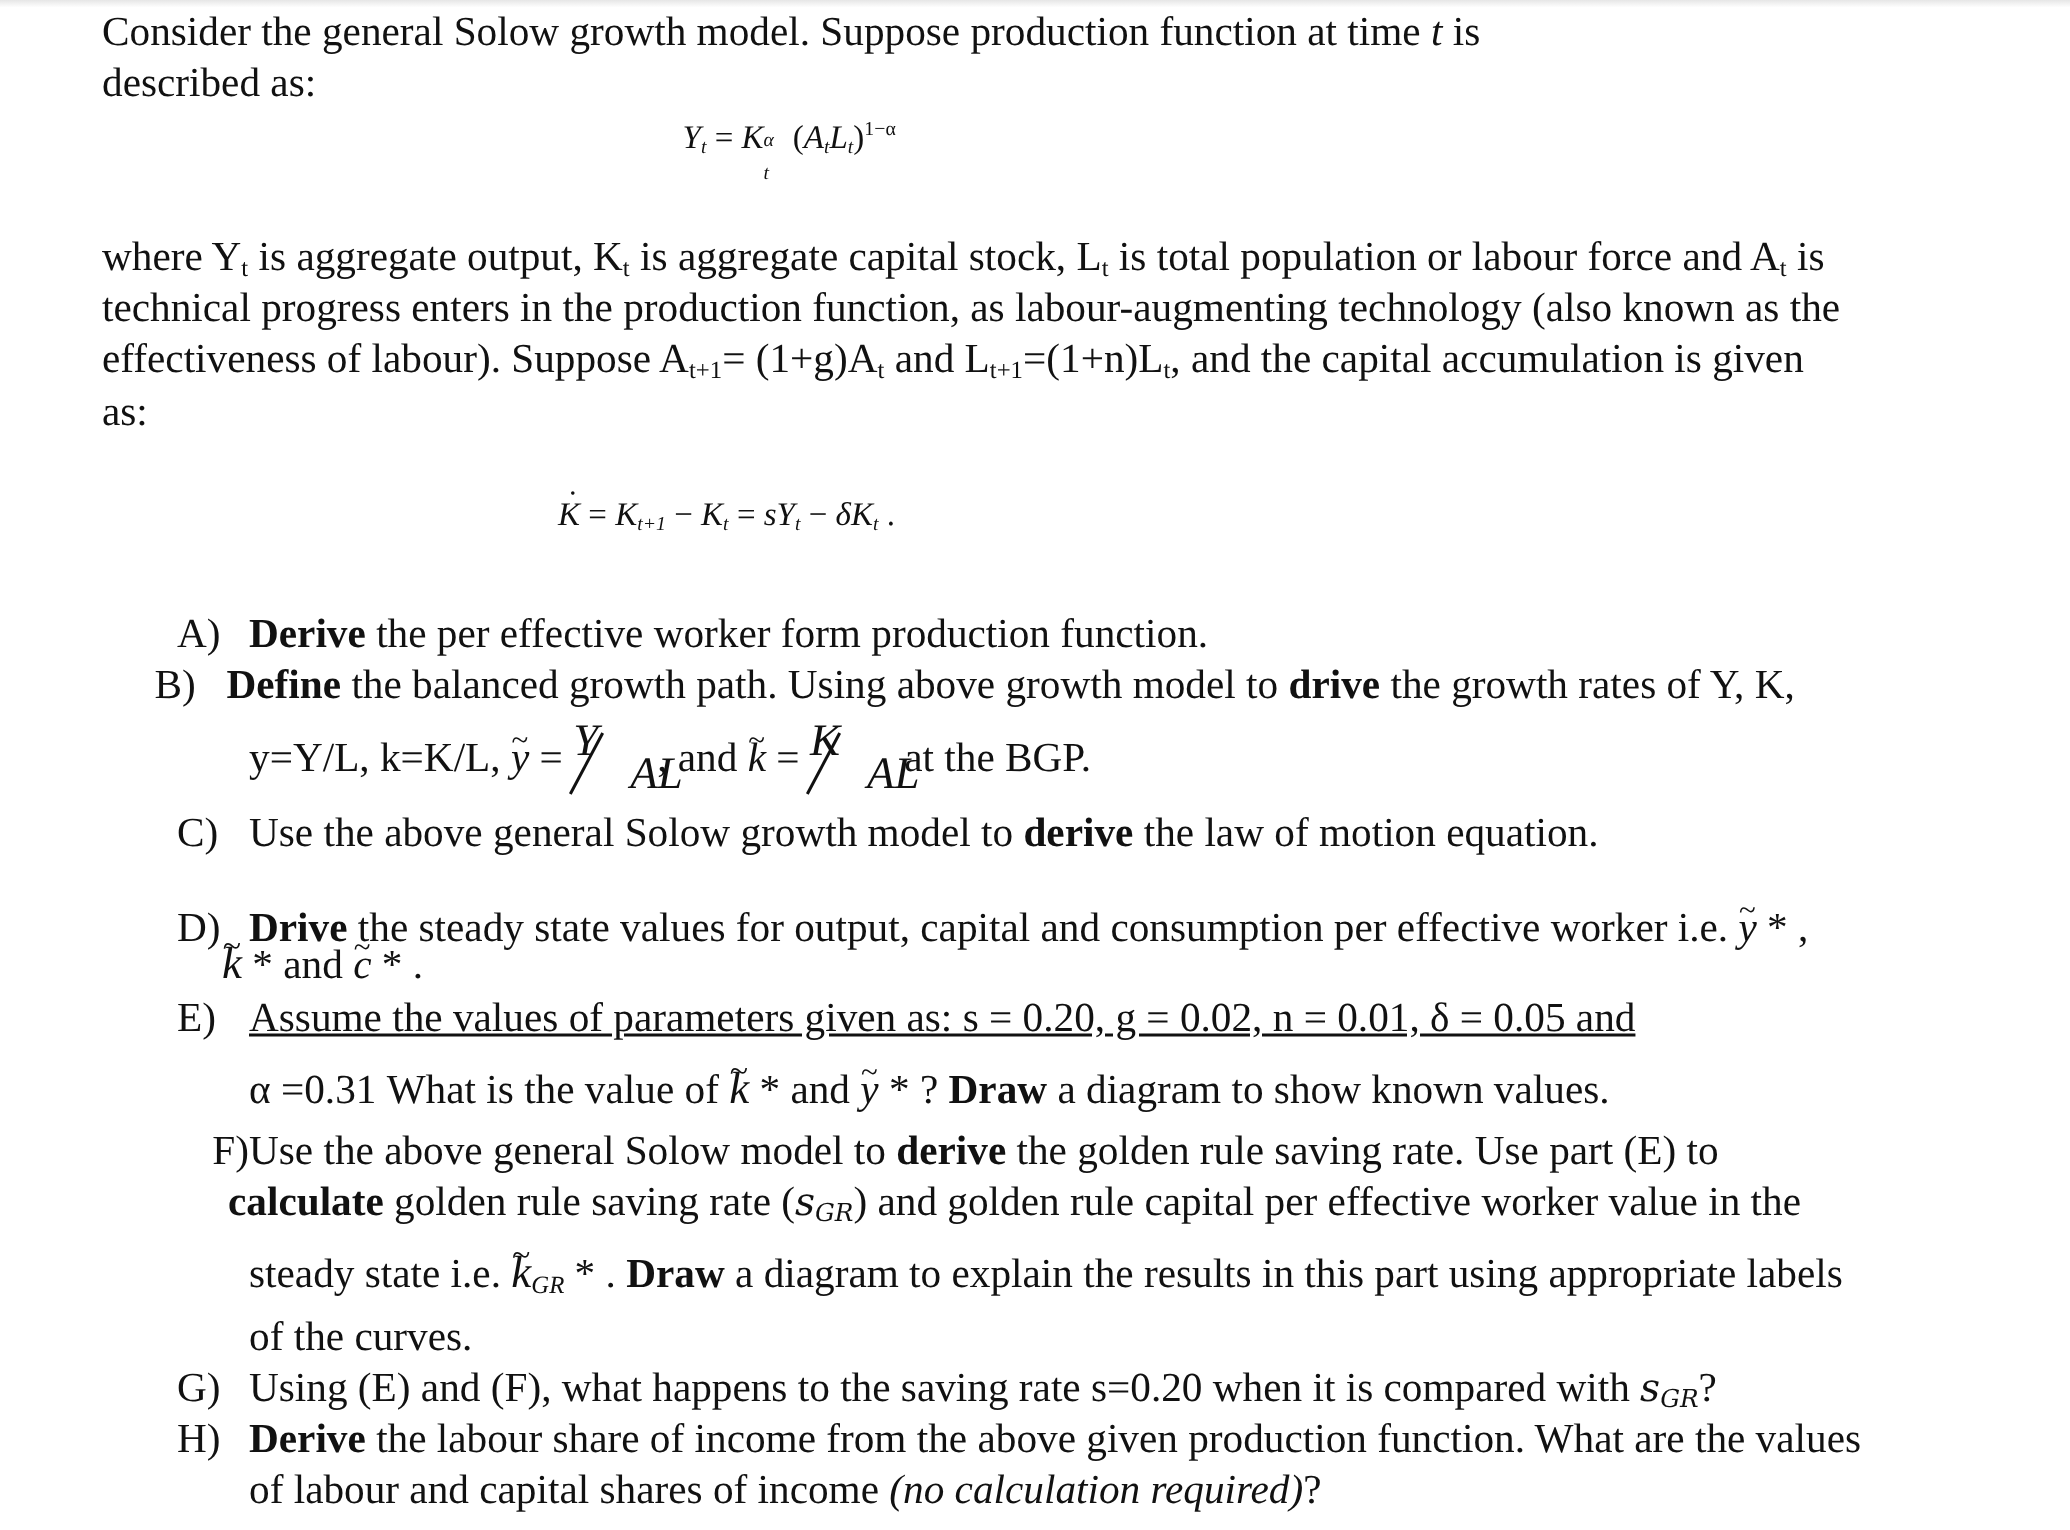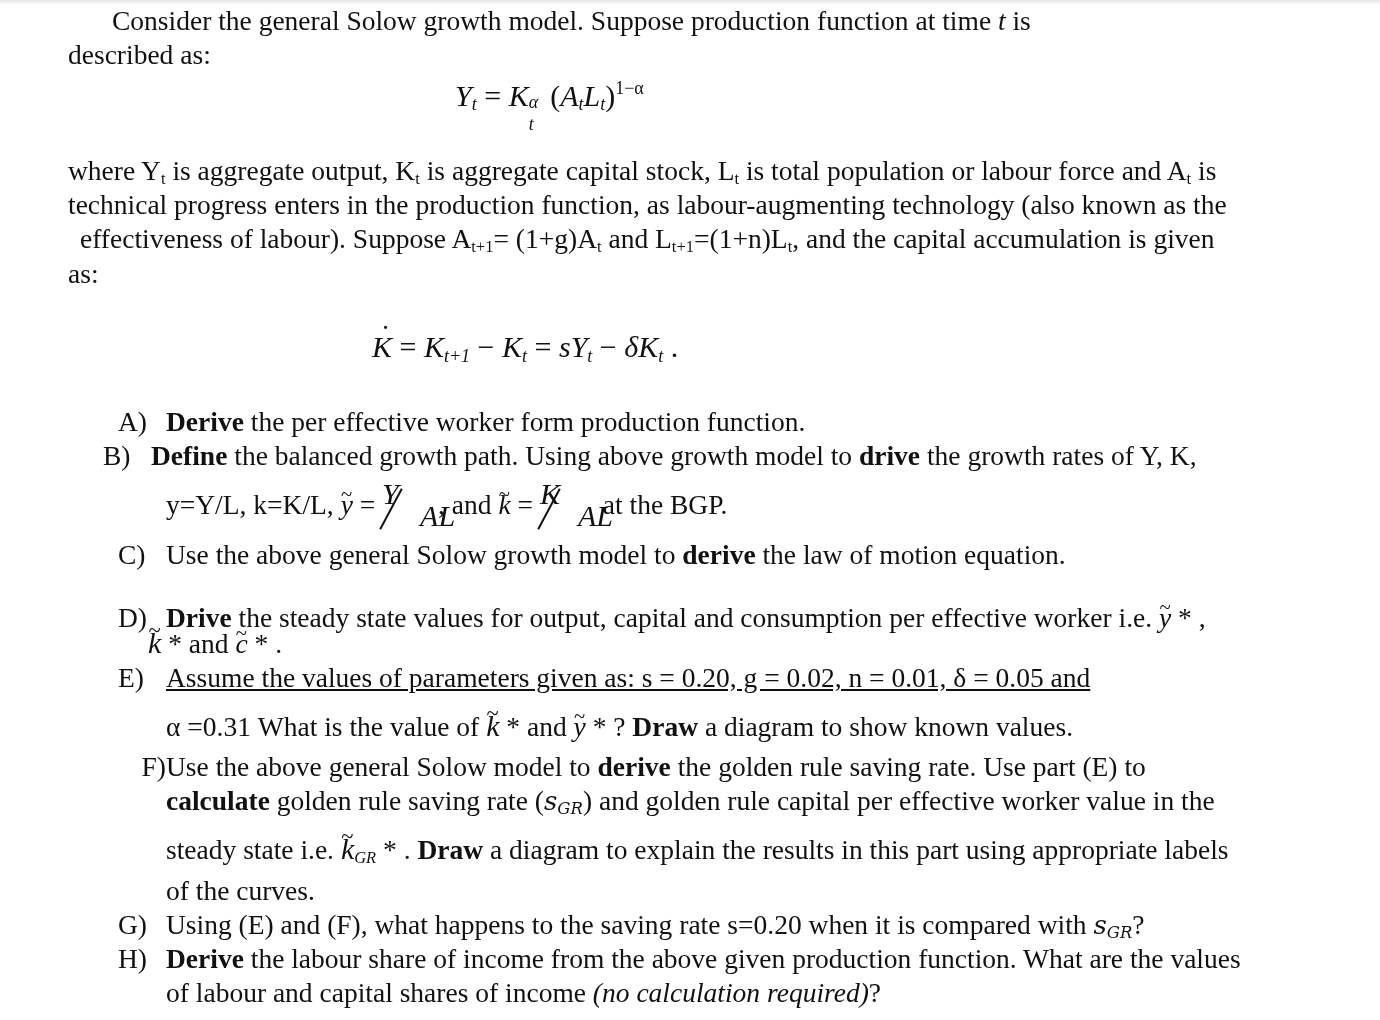--- a/index.html
+++ b/index.html
@@ -1,55 +1,55 @@
 <!DOCTYPE html>
 <html><head>
 <meta charset="utf-8">
 <style>
   html, body { margin:0; padding:0; background:#ffffff; }
   body { width:1380px; height:1020px; position:relative; overflow:hidden;
          font-family:"Liberation Serif","DejaVu Serif",serif; color:#111; }
   .topbar { position:absolute; left:0; top:0; width:1380px; height:5px;
             background:linear-gradient(#e6e6e6,#ffffff); }
   .line { position:absolute; font-size:27.5px; white-space:nowrap; line-height:32px; }
-  .eq { position:absolute; font-family:"Liberation Serif","DejaVu Serif",serif; font-size:30px; white-space:nowrap; }
+  .eq { position:absolute; font-family:"Liberation Serif","DejaVu Serif",serif; font-size:22px; white-space:nowrap; }
   .i { font-style:italic; }
   .b { font-weight:bold; }
   sub.s, sup.s { font-size:60%; }
   sub.s { vertical-align:-0.25em; }
   sup.s { vertical-align:0.65em; }
   .tl { display:inline-block; position:relative; }
   .tl::before { content:"~"; position:absolute; top:-0.55em; left:0.02em; font-size:0.75em; font-style:normal; }
   .frac { display:inline-block; position:relative; width:56px; height:32px; vertical-align:middle; }
   .frac .num { position:absolute; left:0; top:-14px; font-style:italic; font-size:30px; }
   .frac .slash { position:absolute; left:8px; top:-6px; width:2px; height:46px; background:#111; transform:rotate(28deg); }
   .frac .den { position:absolute; left:38px; top:8px; font-style:italic; font-size:30px; }
   .lbl { display:inline-block; width:48px; }
   .dot { position:relative; display:inline-block; }
   .dot::before { content:"\02D9"; position:absolute; top:-0.38em; left:0.28em; font-style:normal; }
 </style>
 </head>
 <body>
 
 <div class="topbar"></div>
 
-<div class="line" style="left:68px;top:5px;margin-left:44px;">
+<div class="line" style="left:68px;top:5px;">
   <span>Consider the general Solow growth model. Suppose production function at time </span><span class="i">t</span><span> is</span>
 </div>
 <div class="line" style="left:68px;top:39px;">described as:</div>
 
 <div class="eq i" style="left:455px;top:78px;">
   <span>Y</span><sub class="s">t</sub><span style="font-style:normal"> = </span><span>K</span><span style="display:inline-block;position:relative;width:14px;"><sup class="s" style="position:absolute;top:-14px;left:0;">α</sup><sub class="s" style="position:absolute;top:8px;left:0;">t</sub></span><span style="font-style:normal"> (</span><span>A</span><sub class="s">t</sub><span>L</span><sub class="s">t</sub><span style="font-style:normal">)</span><sup class="s" style="font-style:normal">1−α</sup>
 </div>
 
 <div class="line" style="left:68px;top:155px;">
   <span>where Y</span><sub class="s">t</sub><span> is aggregate output, K</span><sub class="s">t</sub><span> is aggregate capital stock, L</span><sub class="s">t</sub><span> is total population or labour force and A</span><sub class="s">t</sub><span> is</span>
 </div>
 <div class="line" style="left:68px;top:189px;">technical progress enters in the production function,  as labour-augmenting technology (also known as the</div>
-<div class="line" style="left:80px;top:223px;">
+<div class="line" style="left:68px;top:223px;">
   <span>effectiveness of labour). Suppose A</span><sub class="s">t+1</sub><span>= (1+g)A</span><sub class="s">t</sub><span> and L</span><sub class="s">t+1</sub><span>=(1+n)L</span><sub class="s">t</sub><span>, and the capital accumulation is given</span>
 </div>
 <div class="line" style="left:68px;top:258px;">as:</div>
 
 <div class="eq i" style="left:372px;top:330px;">
   <span class="dot">K</span><span style="font-style:normal"> = </span><span>K</span><sub class="s">t+1</sub><span style="font-style:normal"> − </span><span>K</span><sub class="s">t</sub><span style="font-style:normal"> = </span><span>sY</span><sub class="s">t</sub><span style="font-style:normal"> − </span><span>δK</span><sub class="s">t</sub><span style="font-style:normal"> .</span>
 </div>
 
 <div class="line" style="left:118px;top:406px;">
   <span class="lbl">A)</span><span class="b">Derive</span><span> the per effective worker form production function.</span>
@@ -76,21 +76,21 @@
 <div class="line" style="left:118px;top:662px;text-decoration:underline;">
   <span class="lbl">E)</span><span>Assume the values of parameters given as: s = 0.20, g = 0.02, n = 0.01, δ = 0.05 and</span>
 </div>
 <div class="line" style="left:166px;top:710px;">
   <span>α =0.31 What is the value of </span><span class="i tl" style="font-size:30px">k</span><span> * and </span><span class="i tl">y</span><span> * ? </span><span class="b">Draw</span><span> a diagram to show known values.</span>
 </div>
 
 <div class="line" style="left:118px;top:751px;text-align:right;">
   <span class="lbl">F)</span><span>Use the above general Solow model to </span><span class="b">derive</span><span> the golden rule saving rate. Use part (E) to</span>
 </div>
-<div class="line" style="left:166px;top:785px;">
+<div class="line" style="left:152px;top:785px;">
   <span class="b">calculate</span><span> golden rule saving rate (</span><span class="i" style="font-family:'DejaVu Serif',serif;font-size:26px">s</span><sub class="s i" style="font-family:'DejaVu Serif',serif">GR</sub><span>) and golden rule capital per effective worker value in the</span>
 </div>
 <div class="line" style="left:166px;top:833px;">
   <span>steady state i.e. </span><span class="i tl" style="font-size:30px">k</span><sub class="s i">GR</sub><span> * . </span><span class="b">Draw</span><span> a diagram to explain the results in this part using appropriate labels</span>
 </div>
 <div class="line" style="left:166px;top:875px;">of the curves.</div>
 
 <div class="line" style="left:118px;top:909px;">
   <span class="lbl">G)</span><span>Using (E) and (F), what happens to the saving rate s=0.20 when it is compared with </span><span class="i" style="font-family:'DejaVu Serif',serif;font-size:26px">s</span><sub class="s i" style="font-family:'DejaVu Serif',serif">GR</sub><span>?</span>
 </div>

